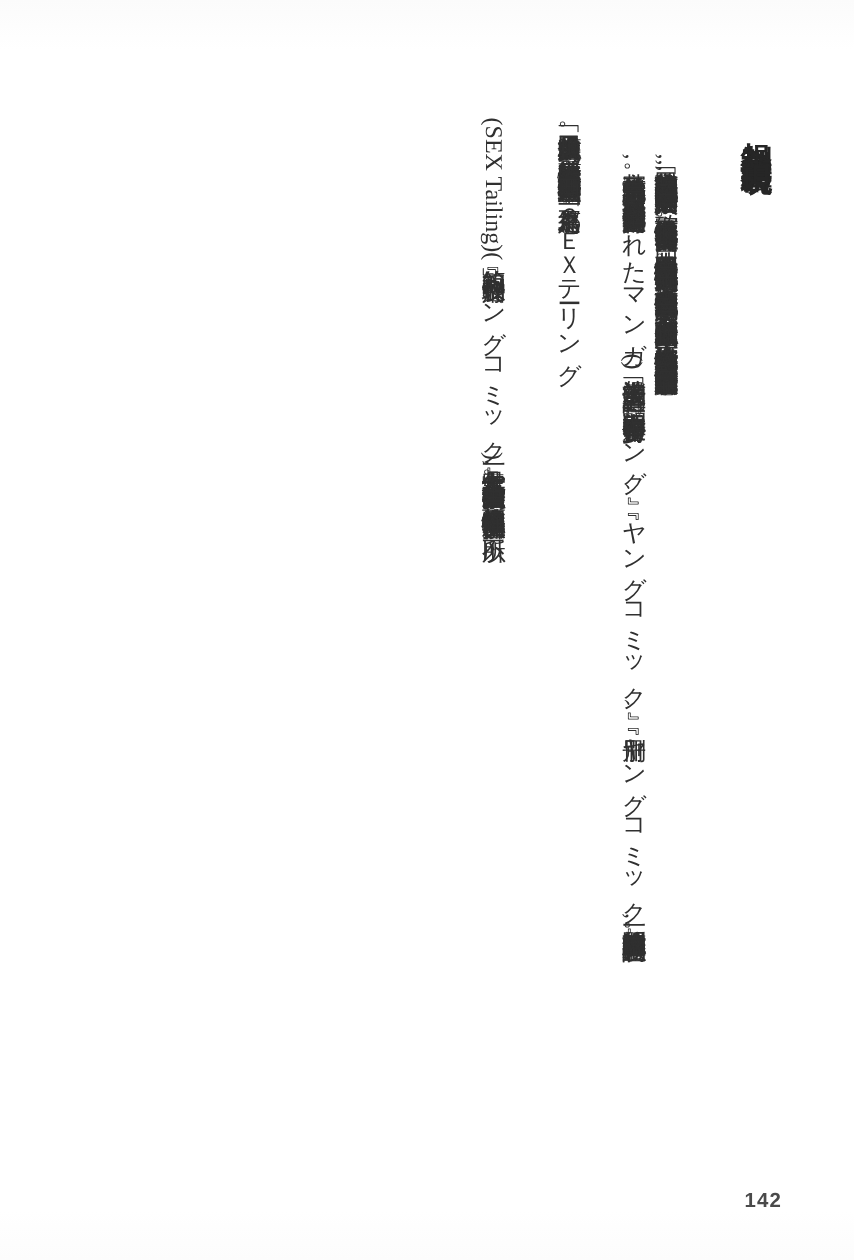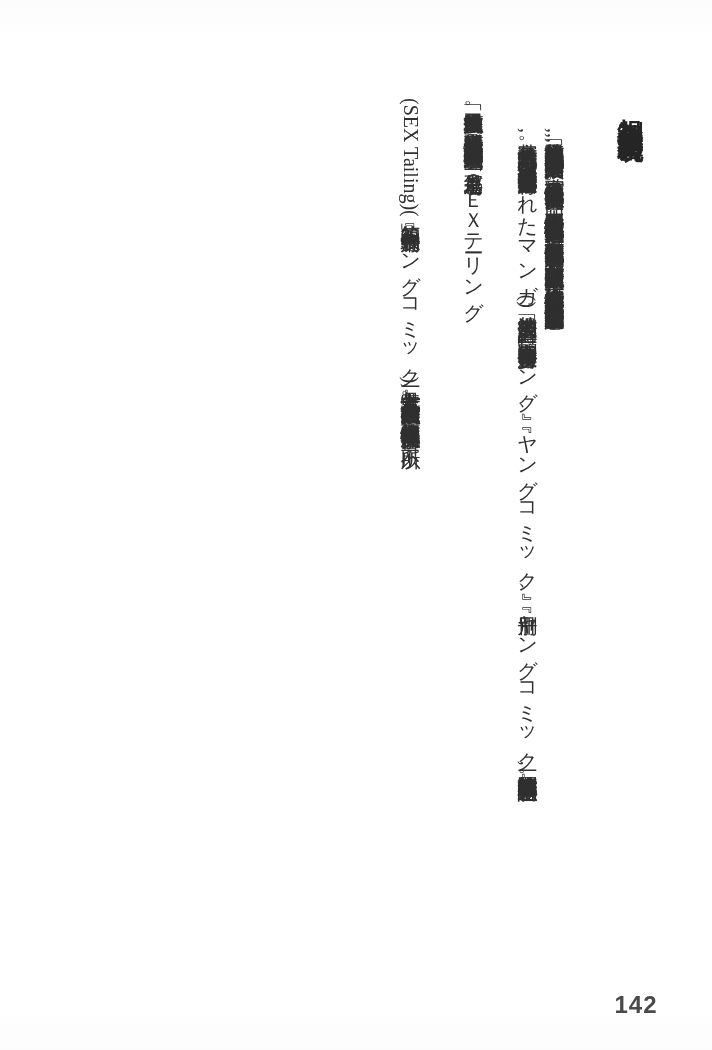--- a/index.html
+++ b/index.html
@@ -55,21 +55,21 @@
   .gap-m { margin-left: 36px; }
   .gap-q { margin-left: 33px; }
   .page-number {
     position: absolute;
     left: 612px;
     top: 991px;
     width: 48px;
     text-align: center;
     font-family: "Liberation Sans", "DejaVu Sans", sans-serif;
     font-weight: bold;
-    font-size: 24px;
+    font-size: 17px;
     letter-spacing: 1px;
     color: #4a4a4a;
   }
 </style>
 </head>
 <body>
 
 <div class="scan-page">
 
   <div class="content">

